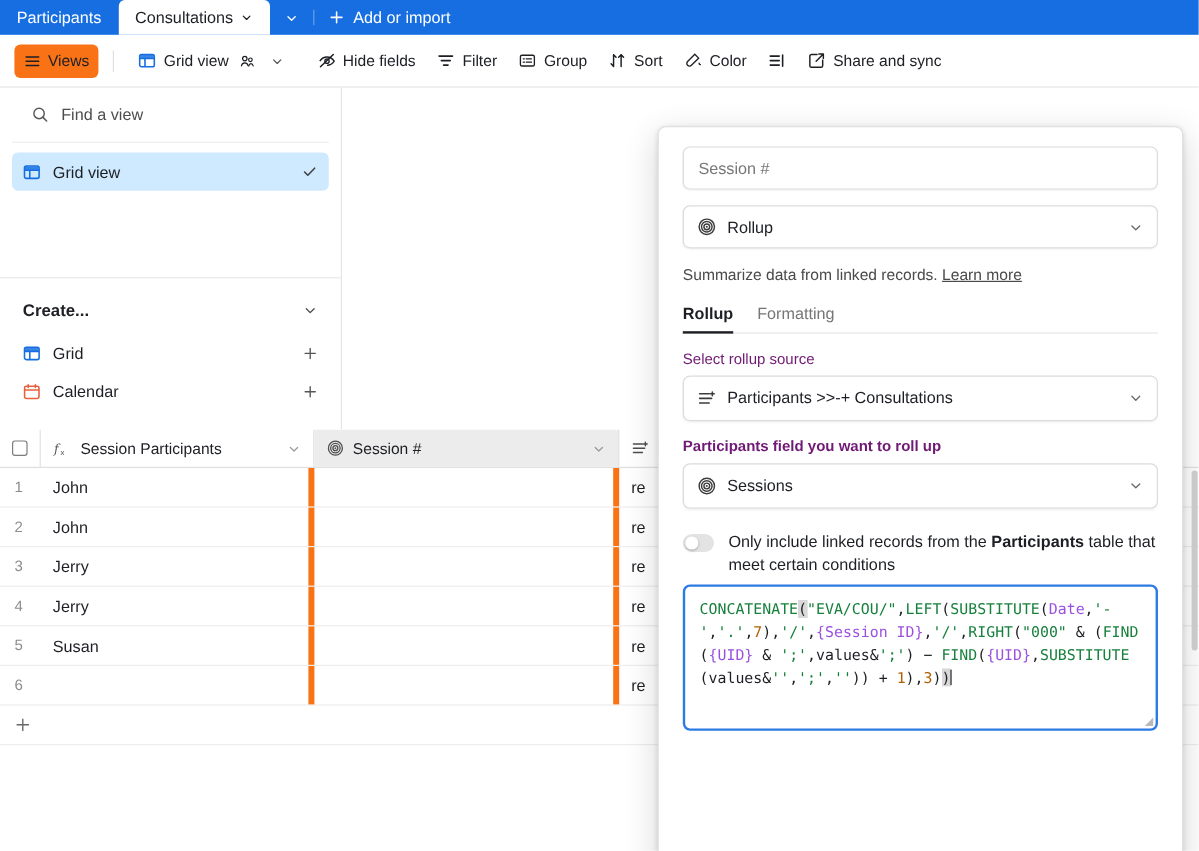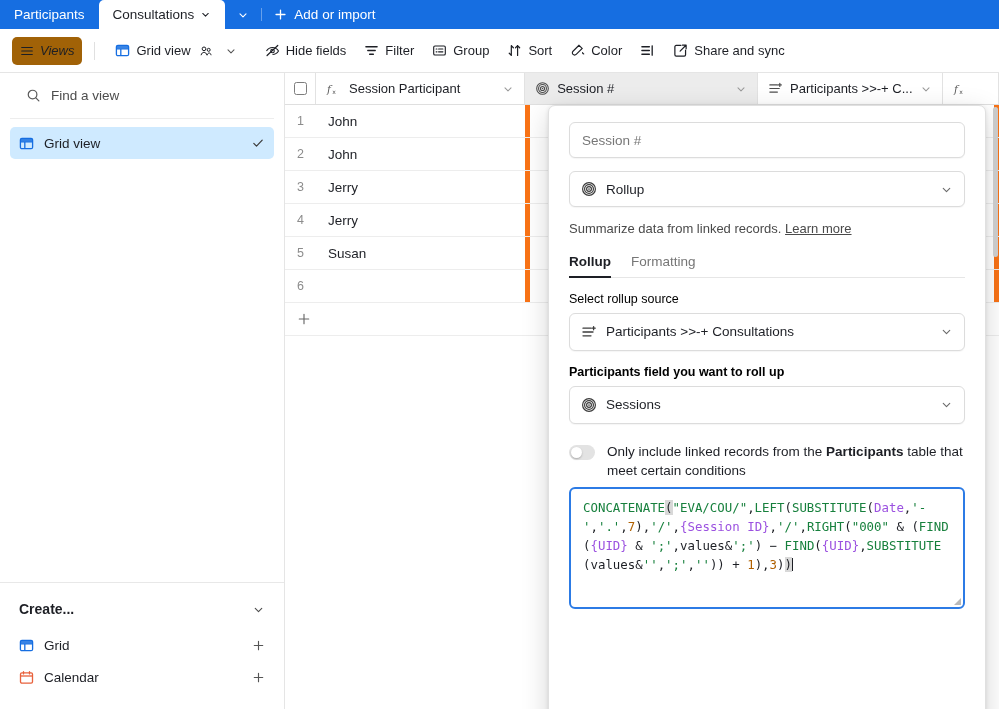--- a/index.html
+++ b/index.html
@@ -61,27 +61,27 @@
     gap: 2px;
     position: relative; z-index: 20;
   }
   .tb-btn {
     display: flex; align-items: center; gap: 6px;
     height: 28px; padding: 0 8px;
     border-radius: 5px;
     font-size: 13px; color: #1d1f25;
     cursor: pointer; white-space: nowrap;
   }
-  .tb-btn.gray { background: #a16207; font-style: italic; }
+  .tb-btn.gray { background: #f97316; }
   .tb-sep { width: 1px; height: 18px; background: #e0e0e0; margin: 0 10px; }
   .tb-spacer { width: 8px; }
   svg { display: block; }
 
   
-  .body { display: flex; height: calc(709px - 29px - 44px); position: relative; }
+  .body { display: flex; height: calc(709px - 29px - 44px); position: relative; flex-direction: column; }
 
   
   .sidebar {
     width: 285px; flex: 0 0 285px;
     border-right: 1px solid #e5e5e5;
     display: flex; flex-direction: column;
     background: #fff;
   }
   .find-view {
     display: flex; align-items: center; gap: 10px;
@@ -205,21 +205,21 @@
   }
   .p-tab {
     padding-bottom: 8px; font-size: 13.5px; color: #767676;
     cursor: pointer; position: relative;
   }
   .p-tab.active { color: #1d1f25; font-weight: bold; }
   .p-tab.active::after {
     content: ""; position: absolute; left: 0; right: 0; bottom: -1px;
     height: 2px; background: #1d1f25;
   }
-  .p-label { margin-top: 14px; font-size: 12.5px; color: #000000; }
+  .p-label { margin-top: 14px; font-size: 12.5px; color: #701a75; }
   .p-select.lg { margin-top: 7px; height: 38px; }
   .toggle-row {
     display: flex; align-items: flex-start; gap: 12px; margin-top: 18px;
   }
   .toggle {
     width: 26px; height: 15px; border-radius: 8px;
     background: #e3e3e3; position: relative; flex: 0 0 auto;
     margin-top: 3px; cursor: pointer;
   }
   .toggle::after {
@@ -475,21 +475,21 @@
       <div class="gh-cell rowhead">
         <span class="chkbox"></span>
       </div>
       <div class="gh-cell col-participant">
         <span>
           <svg width="16" height="14" viewBox="0 0 18 16">
               <text x="1" y="12" font-family="DejaVu Serif, serif" font-size="12" font-style="italic" fill="#5a5a5a">f</text>
               <text x="7" y="13.5" font-family="DejaVu Sans, sans-serif" font-size="7" fill="#5a5a5a">x</text>
             </svg>
         </span>
-        <span>Session Participant</span>
+        <span>Session Participants</span>
         <span class="chev">
           <svg width="12" height="12" viewBox="0 0 16 16">
               <path d="M4 6.5l4 4 4-4" fill="none" stroke="#9a9a9a" stroke-width="1.4" stroke-linecap="round" stroke-linejoin="round"></path>
             </svg>
         </span>
       </div>
       <div class="gh-cell col-session active">
         <span>
           <svg width="15" height="15" viewBox="0 0 16 16">
               <circle cx="8" cy="8" r="6.2" fill="none" stroke="#4d4d4d" stroke-width="1.15"></circle>

